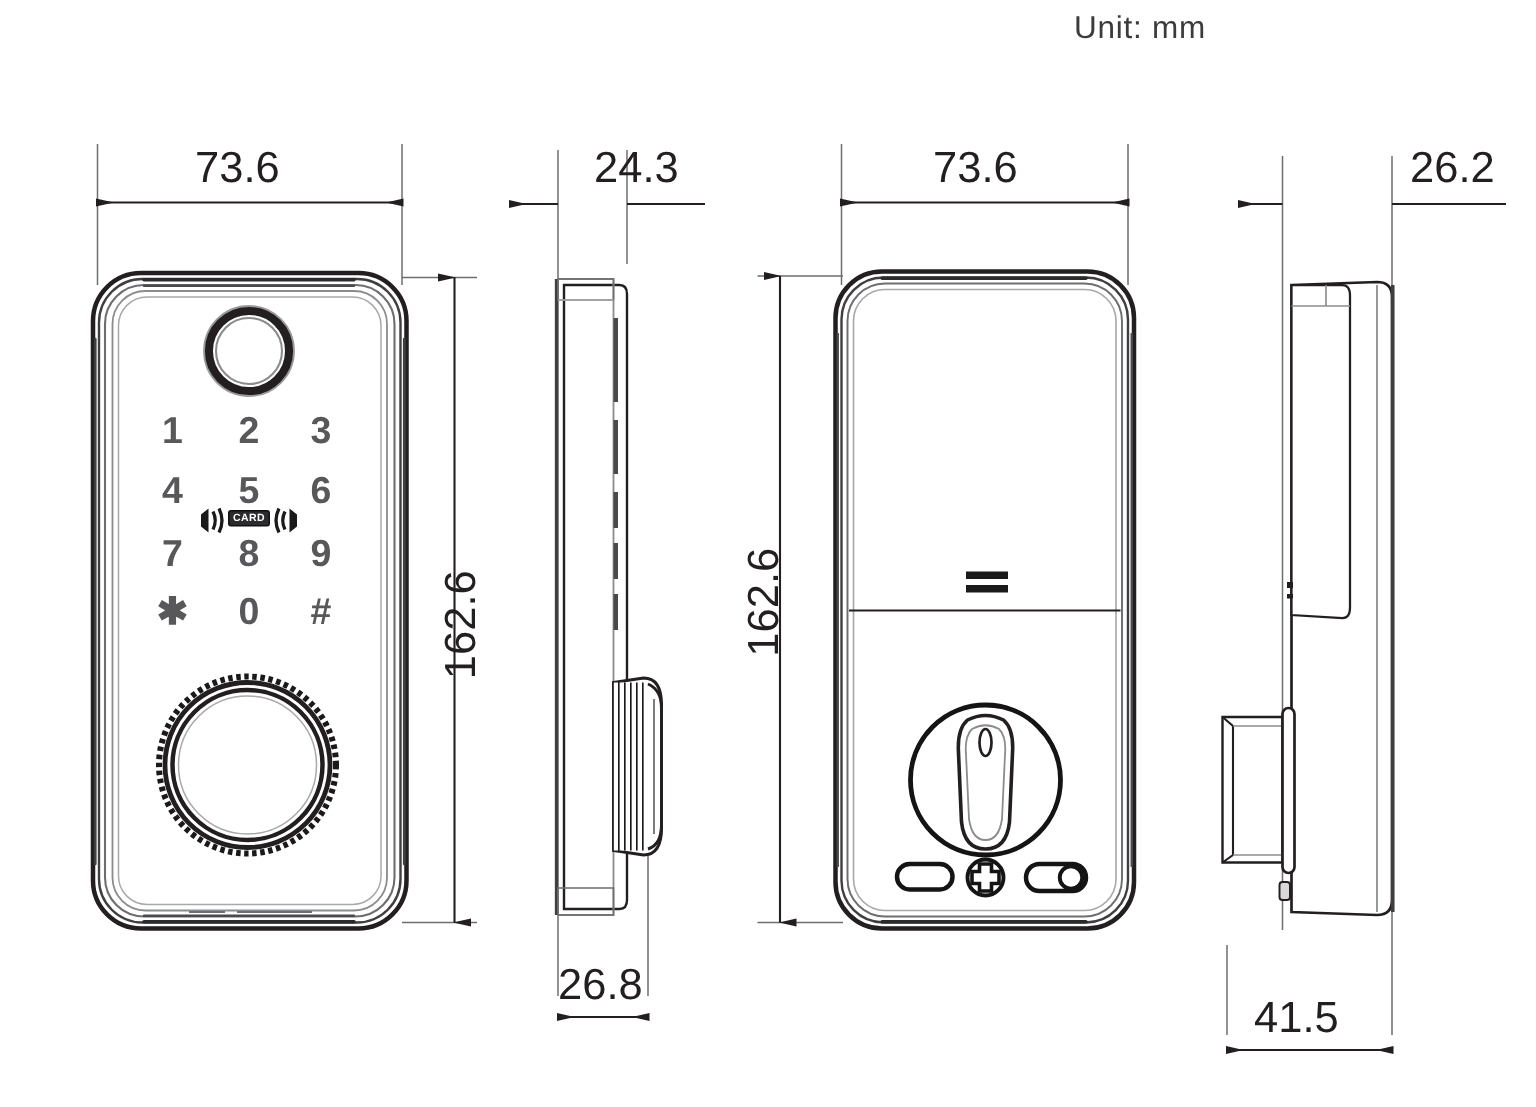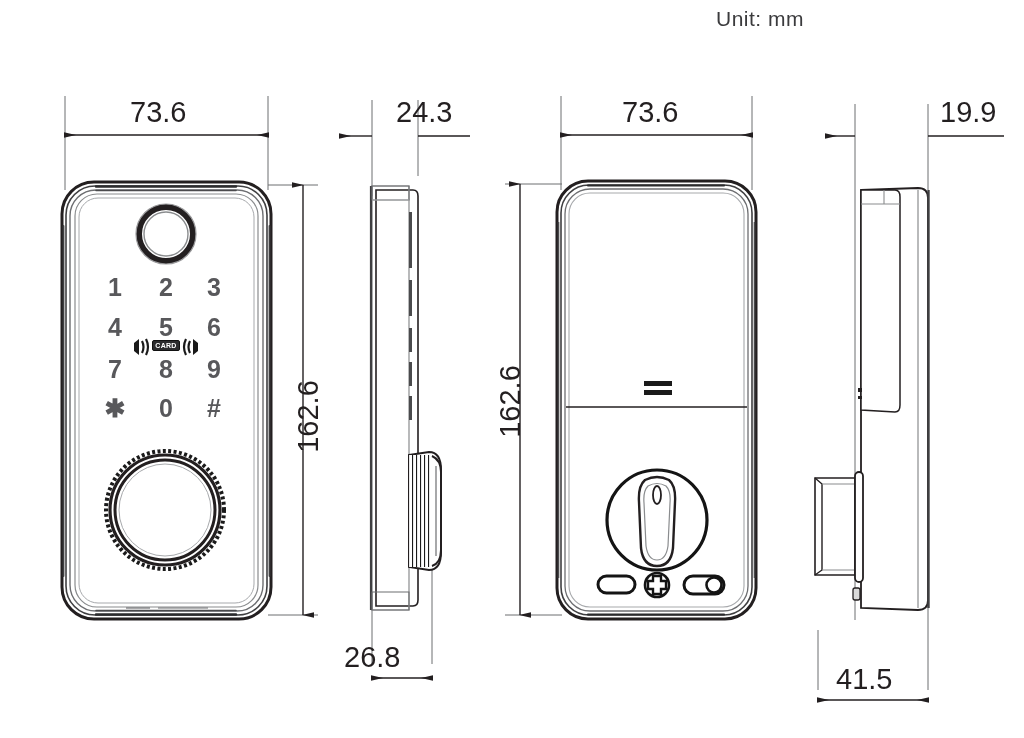--- a/index.html
+++ b/index.html
@@ -311,27 +311,27 @@
       <rect x="853" y="588" width="7" height="12" rx="2" ry="2" fill="#d9d9d9" stroke="#231f20" stroke-width="1.3"></rect>
     </g>
   </svg>
 
   <div class="dim-text" style="left:130px; top:96px;">73.6</div>
 
   <div class="dim-text vertical" style="left:268px; top:400px; width:80px; text-align:center;">162.6</div>
 
   <div class="dim-text" style="left:396px; top:96px;">24.3</div>
 
-  <div class="dim-text" style="left:344px; top:641px;text-align:center;">26.8</div>
+  <div class="dim-text" style="left:372px; top:641px;text-align:center;">26.8</div>
 
   <div class="dim-text" style="left:622px; top:96px;">73.6</div>
 
   <div class="dim-text vertical" style="left:450px; top:385px; width:120px; text-align:center;">162.6</div>
 
-  <div class="dim-text" style="left:940px; top:96px;">19.9</div>
+  <div class="dim-text" style="left:940px; top:96px;">26.2</div>
 
   <div class="dim-text" style="left:836px; top:663px;">41.5</div>
 
   <div>
     <div class="keypad-digit" style="left:100px; top:275px;">1</div>
     <div class="keypad-digit" style="left:151px; top:275px;">2</div>
     <div class="keypad-digit" style="left:199px; top:275px;">3</div>
 
     <div class="keypad-digit" style="left:100px; top:315px;">4</div>
     <div class="keypad-digit" style="left:151px; top:315px;">5</div>

